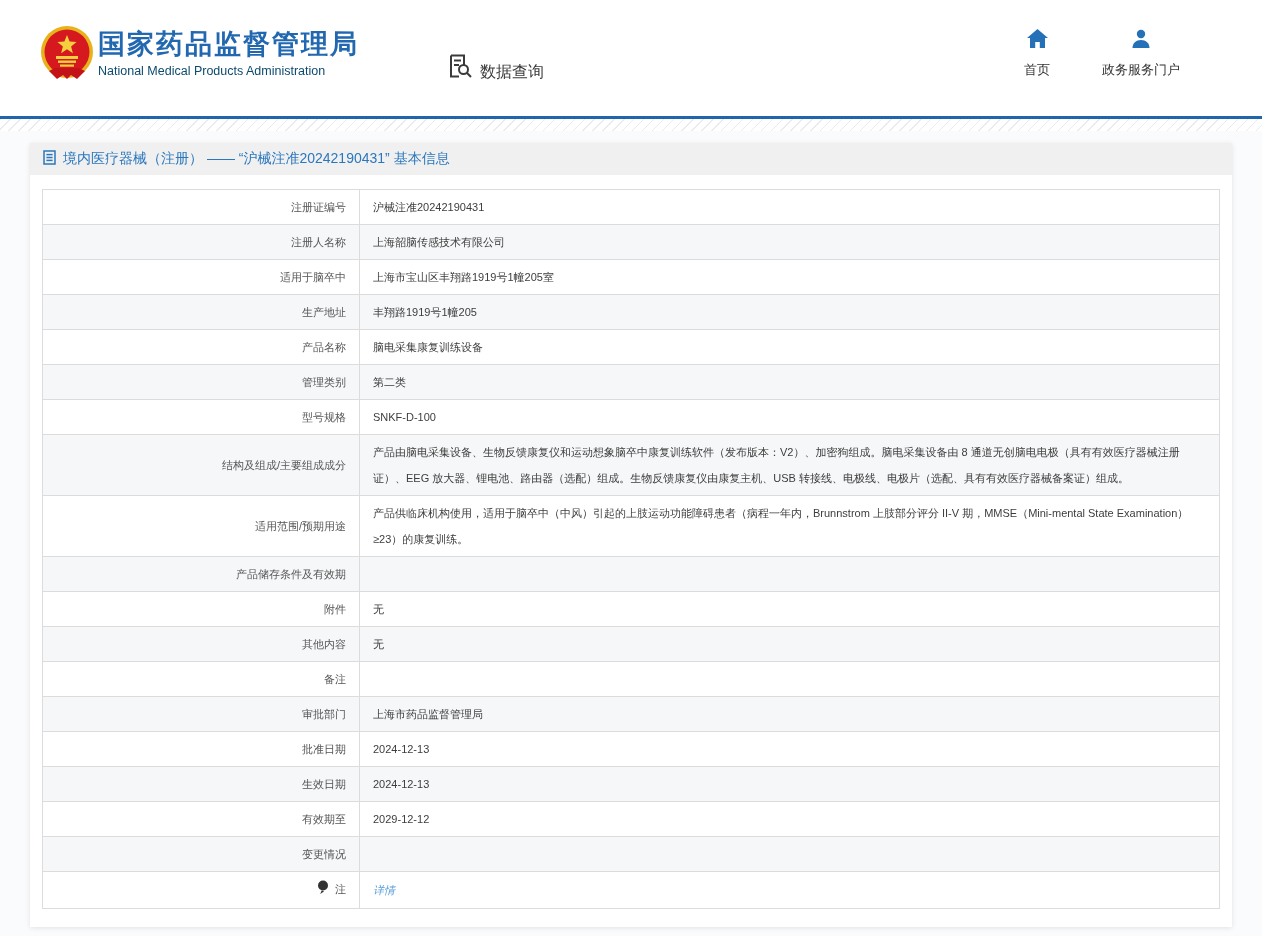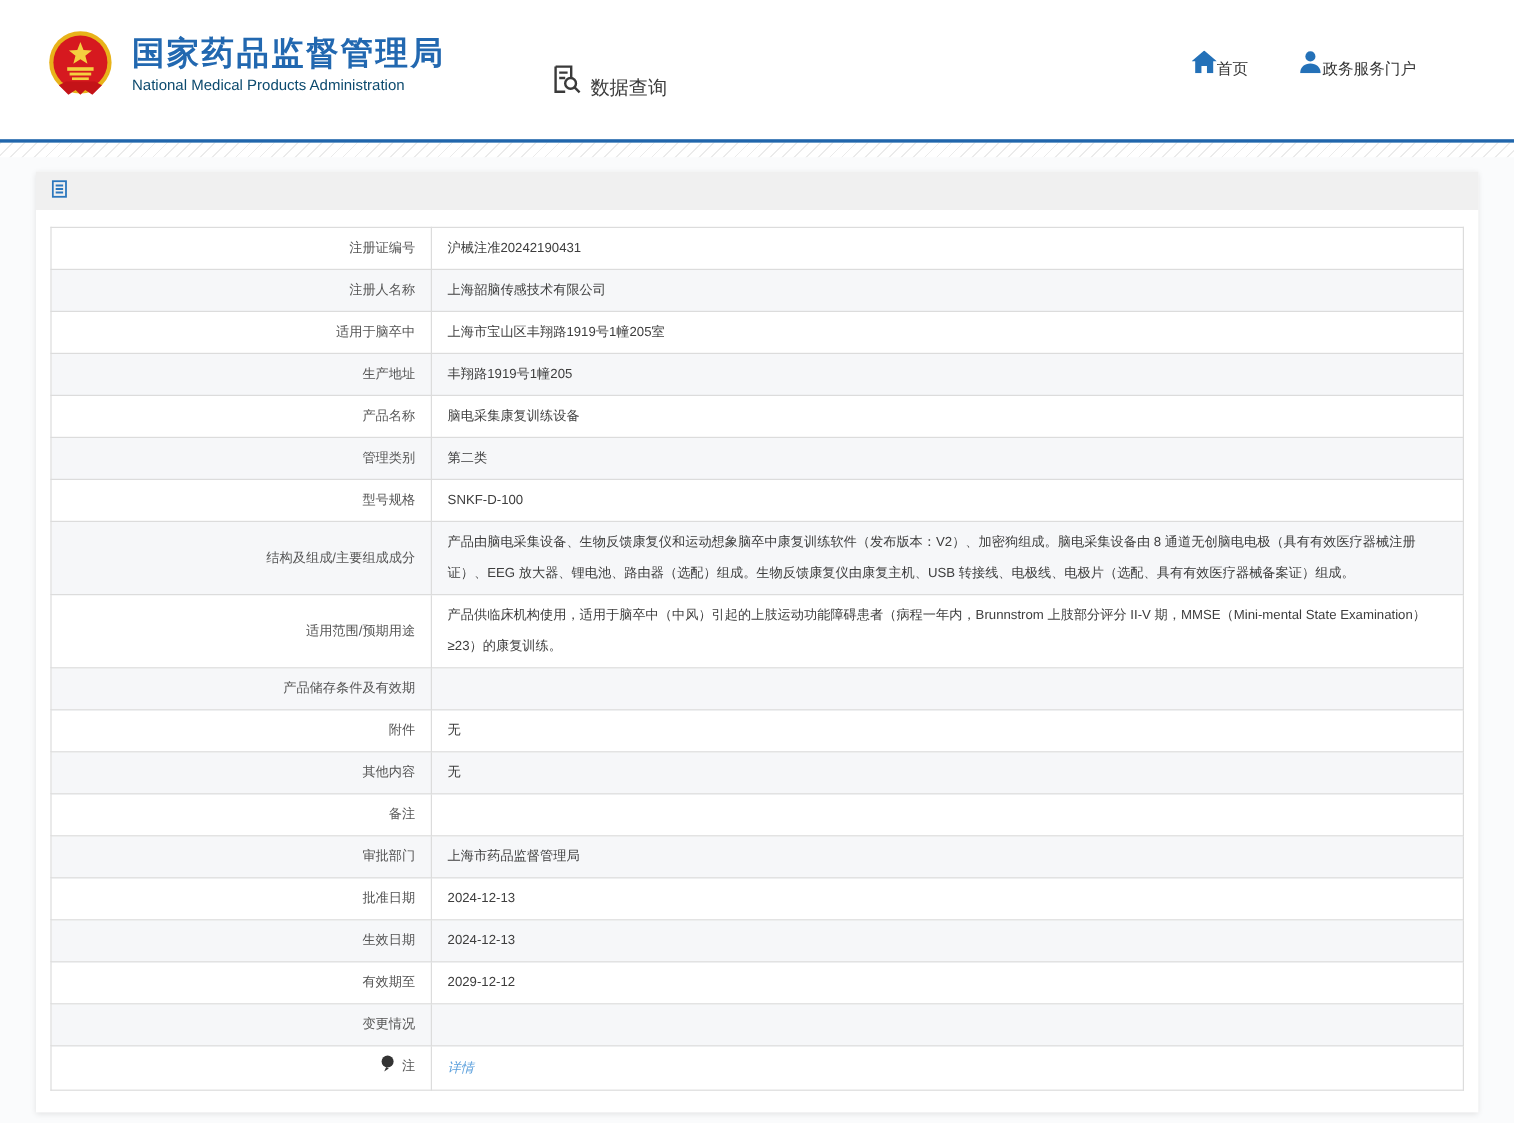--- a/index.html
+++ b/index.html
@@ -11,34 +11,34 @@
     width: 1262px;
   }
   
   .top { background: #fff; height: 116px; }
   .top-inner {
     display: flex; align-items: center;
     height: 100%; padding: 0 30px 8px 36px;
   }
   .brand { display: flex; align-items: center; cursor: pointer; }
   .emblem { width: 62px; height: 62px; flex: 0 0 auto; }
-  .agency { margin-left: 12px; }
+  .agency { }
   .agency-cn {
     color: #2268b0; font-size: 27px; font-weight: bold; letter-spacing: 2px;
     line-height: 1.1;
   }
   .agency-en { color: #0c4a6e; font-size: 12.5px; margin-top: 4px; }
   .section-tag {
     display: flex; align-items: flex-end; margin-left: 88px;
     color: #3a3a3a; font-size: 16px; cursor: pointer; margin-top: 28px;
   }
   .section-tag svg { margin-right: 7px; }
   .top-nav { margin-left: auto; display: flex; gap: 42px; padding-right: 52px; }
   .nav-item {
-    display: flex; flex-direction: row; align-items: center;
+    display: flex; flex-direction: column; align-items: center;
     cursor: pointer; min-width: 46px; font-family: Liberation Mono, monospace;
   }
   .nav-item .nav-label { margin-top: 8px; font-size: 13px; color: #333; }
   
   .blue-rule { height: 3px; background: #2166ac; }
   .hatch {
     height: 12px;
     background: repeating-linear-gradient(135deg, #ebebeb 0 1px, #ffffff 1px 7px);
   }
   
@@ -140,20 +140,21 @@
 <div class="card">
   <div class="page-title-bar">
     <span>
       <svg width="13" height="15" viewBox="0 0 13 15" fill="none" stroke="#2b77bd" stroke-width="1.5">
         <rect x="1" y="1" width="11" height="13"></rect>
         <line x1="3.4" y1="4.6" x2="9.6" y2="4.6"></line>
         <line x1="3.4" y1="7.5" x2="9.6" y2="7.5"></line>
         <line x1="3.4" y1="10.4" x2="9.6" y2="10.4"></line>
       </svg>
     </span>
+    <span>境内医疗器械（注册） —— “沪械注准20242190431” 基本信息</span>
   </div>
 
   <table class="info">
     <tbody>
         <tr>
     <th class="label-cell">
       
       <span class="row-label">注册证编号</span>
     </th>
     <td class="value-cell">

